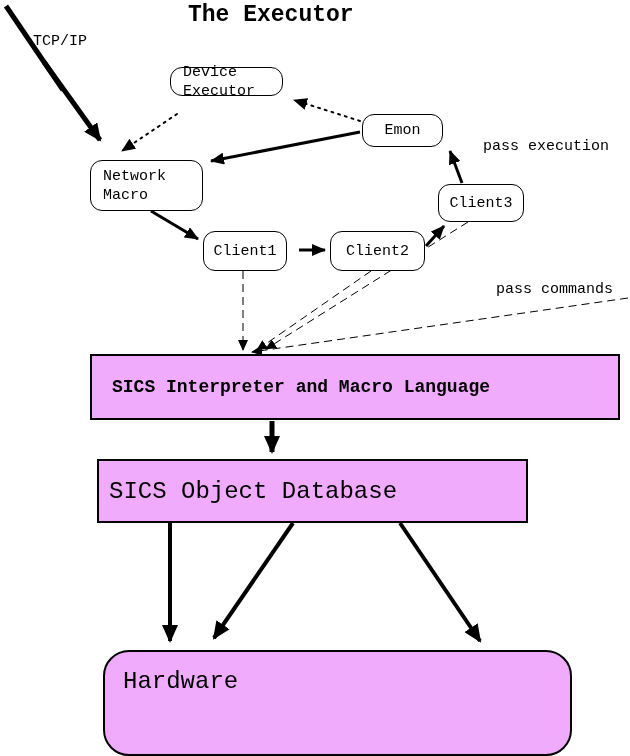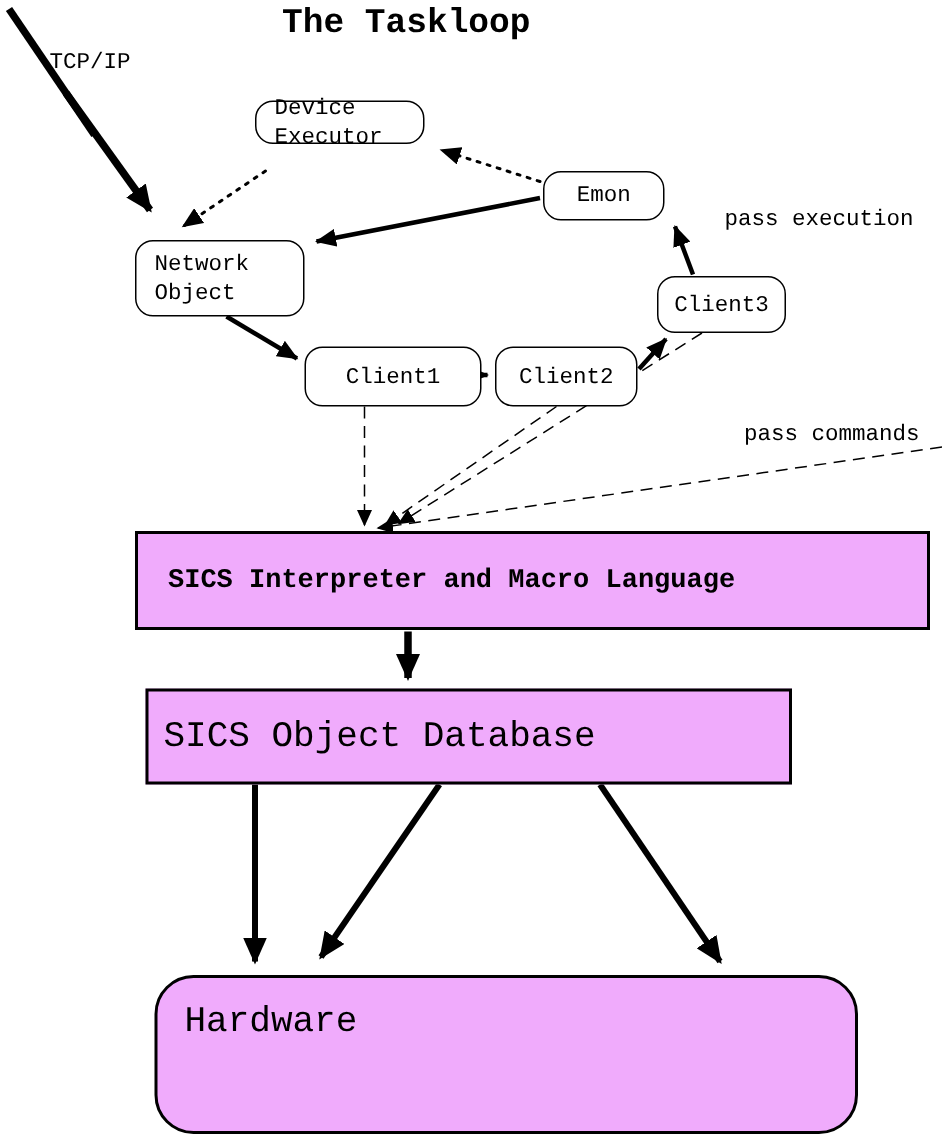--- a/index.html
+++ b/index.html
@@ -111,44 +111,44 @@
     <line x1="371" y1="271" x2="257" y2="350" stroke="#000000" stroke-width="1" stroke-dasharray="8 5" marker-end="url(#arr-s)"></line>
     <line x1="468" y1="222" x2="266" y2="349" stroke="#000000" stroke-width="1" stroke-dasharray="8 5" marker-end="url(#arr-s)"></line>
     <line x1="628" y1="298" x2="252" y2="352" stroke="#000000" stroke-width="1" stroke-dasharray="8 5" marker-end="url(#arr-s)"></line>
 
     <line x1="272" y1="421" x2="272" y2="452" stroke="#000000" stroke-width="5" marker-end="url(#arr-l)"></line>
     <line x1="170" y1="523" x2="170" y2="641" stroke="#000000" stroke-width="4" marker-end="url(#arr-l)"></line>
     <line x1="293" y1="523" x2="214" y2="638" stroke="#000000" stroke-width="4" marker-end="url(#arr-l)"></line>
     <line x1="400" y1="523" x2="480" y2="641" stroke="#000000" stroke-width="4" marker-end="url(#arr-l)"></line>
   </svg>
 
-  <div class="diagram-title">The Taskloop</div>
+  <div class="diagram-title">The Executor</div>
   <div class="annot" style="left:33px; top:33px;">TCP/IP</div>
   <div class="annot" style="left:483px; top:138px;">pass execution</div>
   <div class="annot" style="left:496px; top:281px;">pass commands</div>
 
   <div class="node left-text" style="left:170px; top:67px; width:113px; height:29px;">
     <span>Device</span>
     <span>Executor</span>
   </div>
 
   <div class="node center-text" style="left:362px; top:114px; width:81px; height:33px;">
     <span>Emon</span>
   </div>
 
   <div class="node left-text" style="left:90px; top:160px; width:113px; height:51px;">
     <span>Network</span>
-    <span>Object</span>
+    <span>Macro</span>
   </div>
 
   <div class="node center-text" style="left:438px; top:184px; width:86px; height:38px;">
     <span>Client3</span>
   </div>
 
-  <div class="node center-text" style="left:203px; top:231px; width:118px; height:40px;">
+  <div class="node center-text" style="left:203px; top:231px; width:84px; height:40px;">
     <span>Client1</span>
   </div>
 
   <div class="node center-text" style="left:330px; top:231px; width:95px; height:40px;">
     <span>Client2</span>
   </div>
 
   <div class="rectbox" id="box-interpreter" style="left:90px; top:354px; width:530px; height:66px;">
     <span class="boxlabel">SICS Interpreter and Macro Language</span>
   </div>

